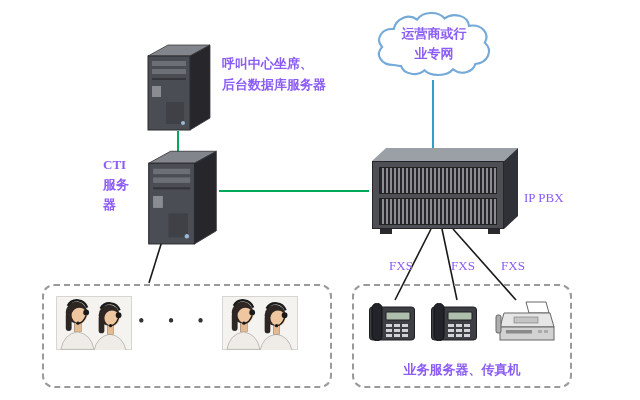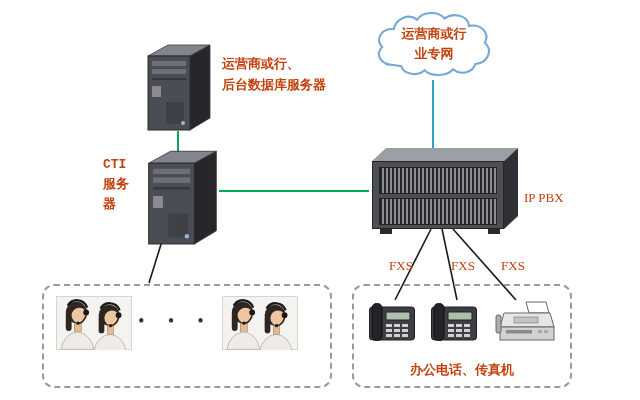--- a/index.html
+++ b/index.html
@@ -2,21 +2,21 @@
 <html><head>
 <meta charset="utf-8">
 <style>
   html,body{margin:0;padding:0;background:#ffffff;}
   #canvas{
     position:relative;width:640px;height:400px;background:#ffffff;overflow:hidden;
     font-family:"Liberation Serif","DejaVu Serif",serif;color:#111;
   }
   .cmp{position:absolute;}
   .lbl{
-    position:absolute;font-size:13px;font-weight:700;color:#c2410c;
+    position:absolute;font-size:13px;font-weight:700;color:#8b5cf6;
     white-space:pre-line;line-height:1.6;
   }
   .lbl-plain{font-weight:400;font-size:13px;}
   .center{text-align:center;}
   .connectors{position:absolute;left:0;top:0;pointer-events:none;}
   
   .dash-box{
     position:absolute;border:2px dashed #9a9a9a;border-radius:12px;
     background:transparent;box-sizing:border-box;
   }
@@ -98,27 +98,27 @@
     <path d="M22,52 C10,52 4,42 11,35 C4,27 11,17 22,18 C24,8 36,3 44,9 C50,1 64,1 70,8
              C78,2 92,5 93,15 C105,13 113,22 108,31 C116,38 111,50 99,51
              C97,59 85,62 78,56 C72,63 57,63 51,57 C45,63 31,61 29,53 Z" stroke-width="2" fill="#ffffff" stroke="#74a9d8"></path>
   </svg>
   <div class="lbl center" style="left:372px;top:24px;width:124px;line-height:1.5;">运营商或行
 业专网</div>
 
   <svg class="cmp" style="left:140px;top:42px;" width="75" height="92" viewBox="0 0 75 92">
     <use href="#tower-fig"></use>
   </svg>
-  <div class="lbl" style="left:222px;top:54px;width:160px;">运营商或行、
+  <div class="lbl" style="left:222px;top:54px;width:160px;">呼叫中心坐席、
 后台数据库服务器</div>
 
   <svg class="cmp" style="left:140px;top:148px;" width="82" height="100" viewBox="0 0 82 100">
     <use href="#tower-fig" transform="scale(1.09)"></use>
   </svg>
-  <div class="lbl" style="left:103px;top:155px;width:34px;line-height:1.55;font-family:Liberation Mono, monospace;">CTI
+  <div class="lbl" style="left:103px;top:155px;width:34px;line-height:1.55;">CTI
 服务
 器</div>
 
   <div class="pbx-top"></div>
   <div class="pbx-side"></div>
   <div class="pbx-front">
     <div class="pbx-slats row1"></div>
     <div class="pbx-slats row2"></div>
   </div>
   <div class="pbx-foot" style="left:380px;"></div>
@@ -158,15 +158,15 @@
     <polygon points="32,2 52,2 55,13 35,13" fill="#ffffff" stroke="#666"></polygon>
     <polygon points="10,13 56,13 60,27 6,27" fill="#e6e6e6" stroke="#666"></polygon>
     <rect x="6" y="27" width="54" height="13" fill="#d2d2d2" stroke="#666"></rect>
     <rect x="12" y="30" width="26" height="3.5" fill="#8a8a8a"></rect>
     <rect x="44" y="30" width="4" height="3" fill="#aaaaaa"></rect>
     <rect x="50" y="30" width="4" height="3" fill="#aaaaaa"></rect>
     <rect x="2" y="15" width="5" height="18" rx="2" fill="#aeaeae" stroke="#666"></rect>
     <rect x="20" y="17" width="24" height="6" fill="#c4c4c4" stroke="#777" stroke-width="0.6"></rect>
   </svg>
 
-  <div class="lbl center" style="left:352px;top:360px;width:220px;">办公电话、传真机</div>
+  <div class="lbl center" style="left:352px;top:360px;width:220px;">业务服务器、传真机</div>
 
 </div>
 
 </body></html>

